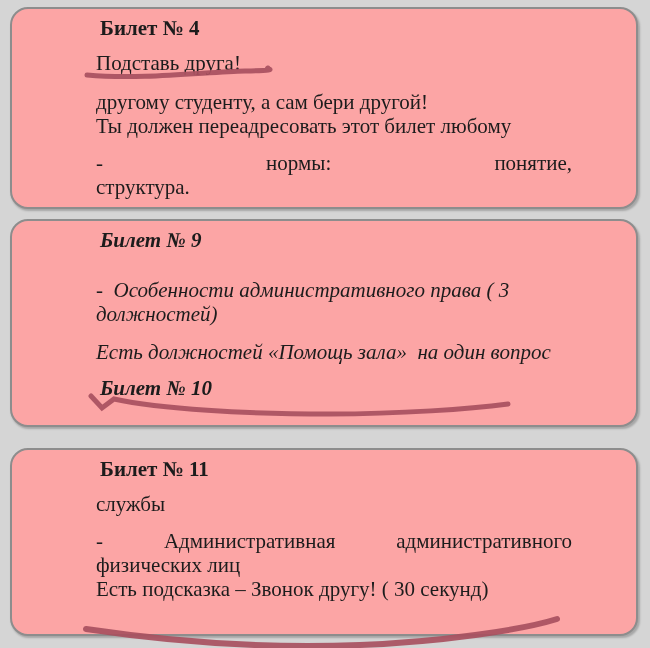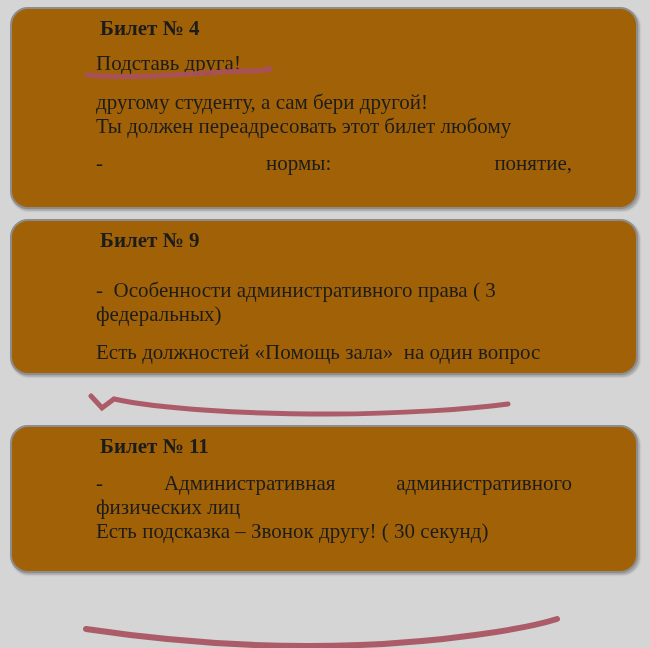--- a/index.html
+++ b/index.html
@@ -8,33 +8,33 @@
     background: #d5d5d5;
     position: relative;
     overflow: hidden;
     font-family: "Liberation Serif", serif;
   }
   .card {
     position: absolute;
     left: 10px;
     width: 628px;
     box-sizing: border-box;
-    background: #a16207;
+    background: #fca5a5;
     border: 2px solid #8d8d8d;
     border-radius: 18px;
     box-shadow: 1.5px 2px 2px rgba(0,0,0,0.22);
     padding: 7px 64px 0 84px;
     color: #1c1c1c;
     font-size: 21px;
     line-height: 24px;
     overflow: hidden;
   }
   .card1 { top: 7px;   height: 202px; }
-  .card2 { top: 219px; height: 156px; }
-  .card3 { top: 425px; height: 148px; }
+  .card2 { top: 219px; height: 208px; font-style: italic; }
+  .card3 { top: 448px; height: 188px; }
   .title { font-weight: bold; margin-left: 4px; }
   .line  { white-space: pre; }
   .jline {
     display: flex;
     justify-content: space-between;
     white-space: normal;
   }
   .mt10 { margin-top: 26px; }
   .mt11 { margin-top: 11px; }
   .mt12 { margin-top: 12px; }
@@ -67,36 +67,38 @@
     <div class="mt15">
       <div class="line">другому студенту, а сам бери другой!</div>
       <div class="line">Ты должен переадресовать этот билет любому</div>
     </div>
     <div class="mt13">
       <div class="jline">
         <span>-</span>
         <span>нормы:</span>
         <span>понятие,</span>
       </div>
+      <div class="line">структура.</div>
     </div>
   </section>
 
   <section class="card card2">
     <div class="title">Билет № 9</div>
     <div class="mt10">
       <div class="line">-  Особенности административного права ( 3</div>
-      <div class="line">федеральных)</div>
+      <div class="line">должностей)</div>
     </div>
     <div class="line mt14">Есть должностей «Помощь зала»  на один вопрос</div>
     <div class="partial-title">Билет № 10</div>
   </section>
 
   <section class="card card3">
     <div class="title">Билет № 11</div>
     <div class="mt11">
+      <div class="line">службы</div>
     </div>
     <div class="mt13">
       <div class="jline">
         <span>-</span>
         <span>Административная</span>
         <span>административного</span>
       </div>
       <div class="line">физических лиц</div>
     </div>
     <div class="line mt26">Есть подсказка – Звонок другу! ( 30 секунд)</div>

